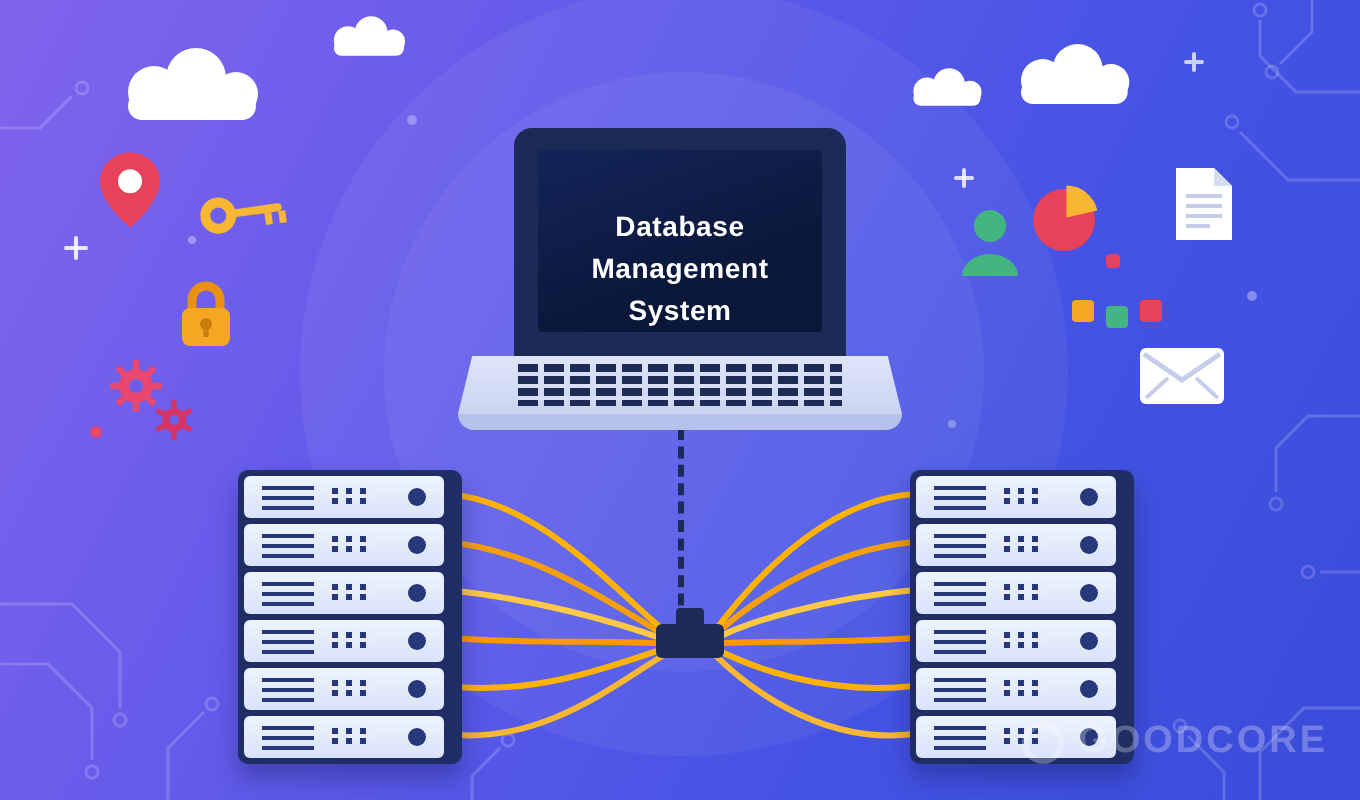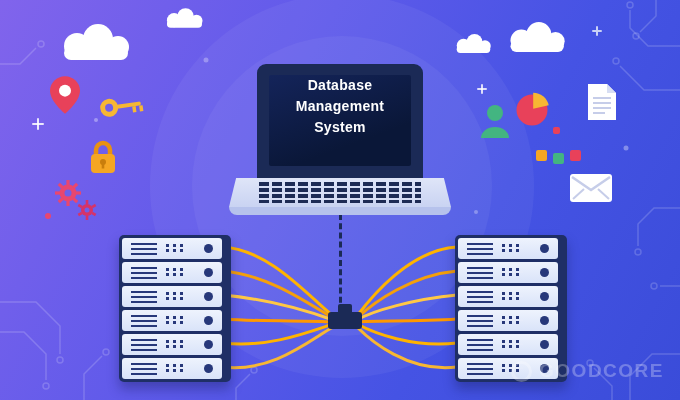--- a/index.html
+++ b/index.html
@@ -43,21 +43,21 @@
                border-left:3px dashed #1b2a56; z-index:2; }
   .hub-nub { position:absolute; left:338px; top:304px; width:14px; height:10px; background:#1b2a56; border-radius:2px; z-index:4; }
   .hub { position:absolute; left:328px; top:312px; width:34px; height:17px; background:#1b2a56; border-radius:3px; z-index:4; }
 
   
   .laptop { position:absolute; left:229px; top:64px; width:222px; height:152px; z-index:5; }
   .scr-out { position:absolute; left:28px; top:0; width:166px; height:114px; box-sizing:border-box;
              background:#1b2a56; border-radius:9px 9px 0 0; padding:11px 12px 12px; }
   .scr-in { width:100%; height:100%; border-radius:2px;
             background:linear-gradient(160deg,#14245a 0%,#0a1738 70%);
-            display:flex; align-items:flex-start; justify-content:center; }
+            display:flex; align-items:flex-end; justify-content:center; }
   .scr-text { color:#ffffff; font-size:14px; font-weight:700; text-align:center;
               line-height:1.5; letter-spacing:0.3px; white-space:pre-line; }
   .base { position:absolute; left:0; top:114px; width:222px; height:29px;
           background:linear-gradient(180deg,#dfe5f8,#c9d3f2);
           clip-path:polygon(3.2% 0,96.8% 0,100% 100%,0 100%); }
   .keys { position:absolute; left:30px; right:30px; top:4px; height:21px;
           background-image:repeating-linear-gradient(180deg,transparent 0 4px,#d7def5 4px 6px),
                            repeating-linear-gradient(90deg,#1d2b55 0 10px,transparent 10px 13px); }
   .lip { position:absolute; left:0; top:143px; width:222px; height:8px;
          background:#b6c2ec; border-radius:0 0 10px 10px; }

